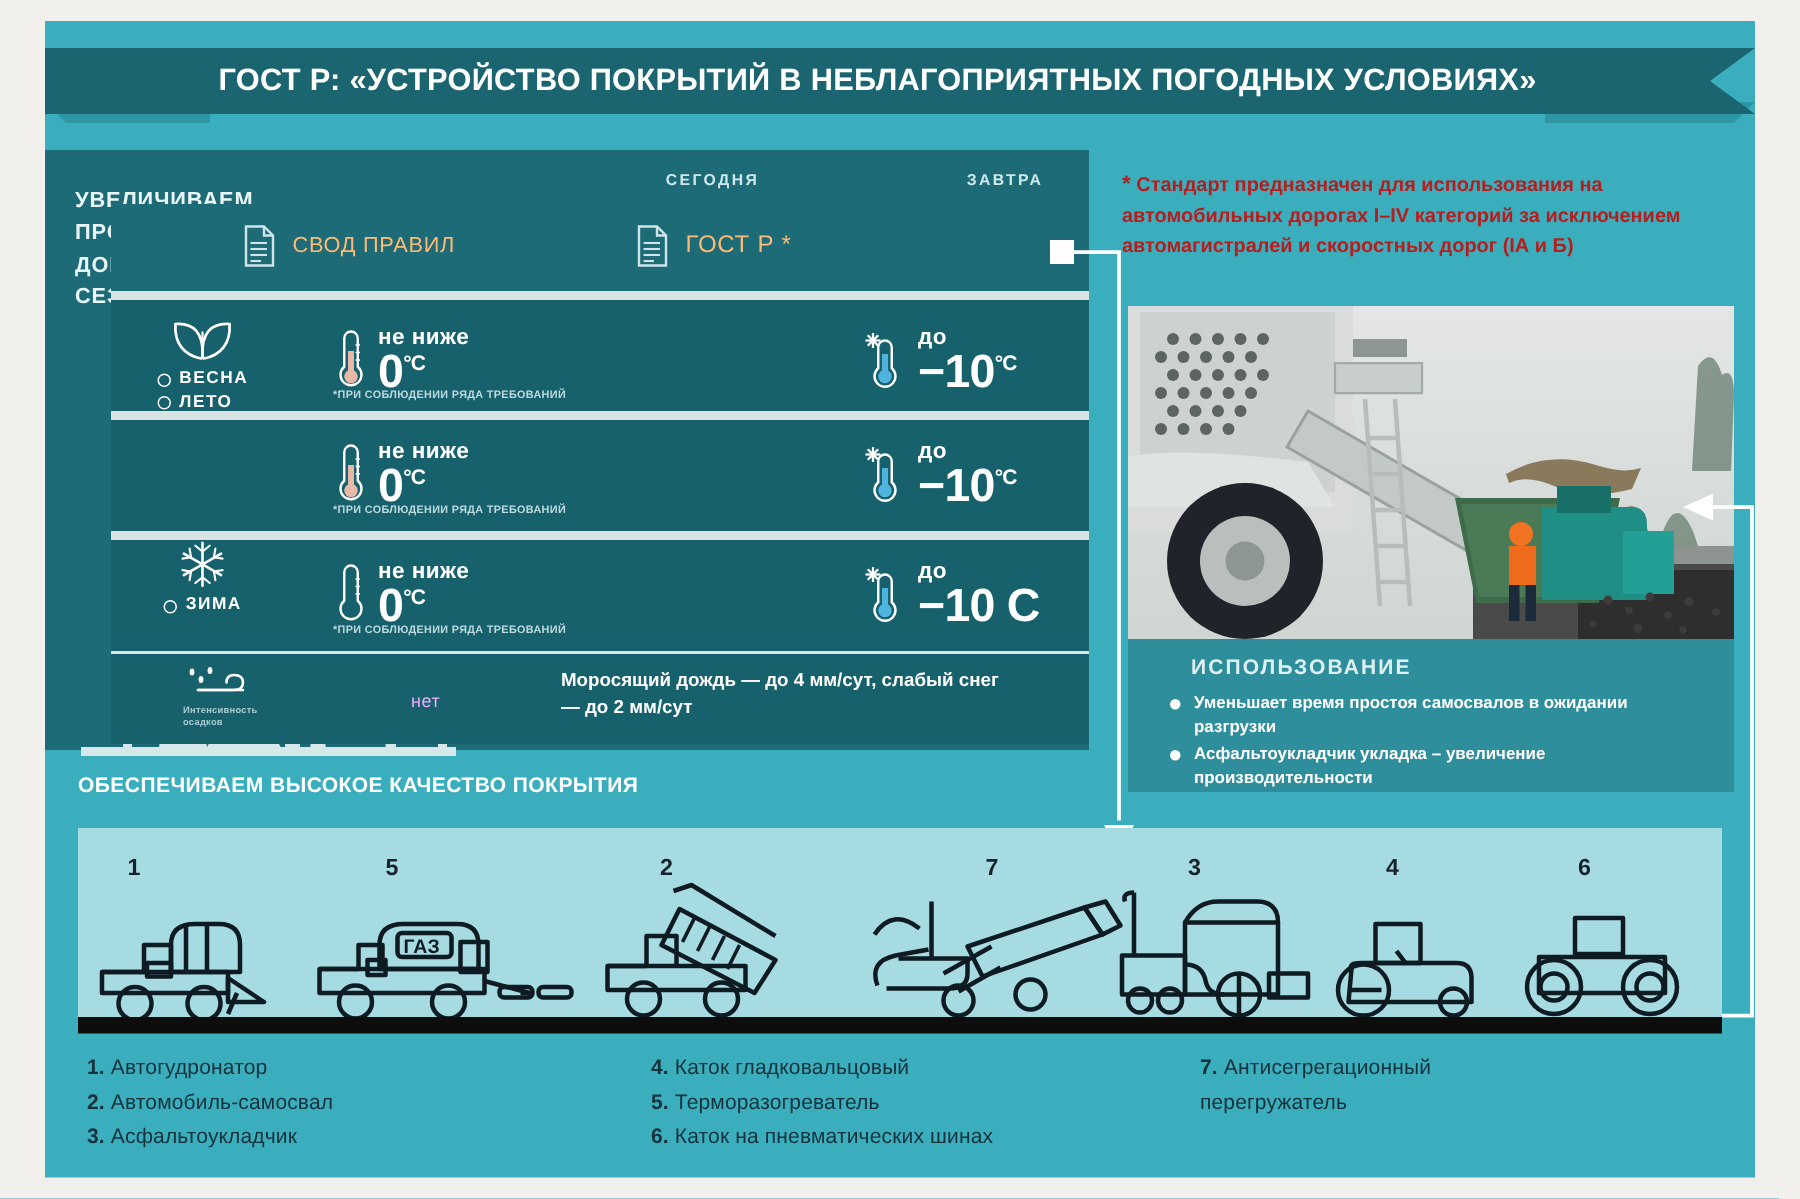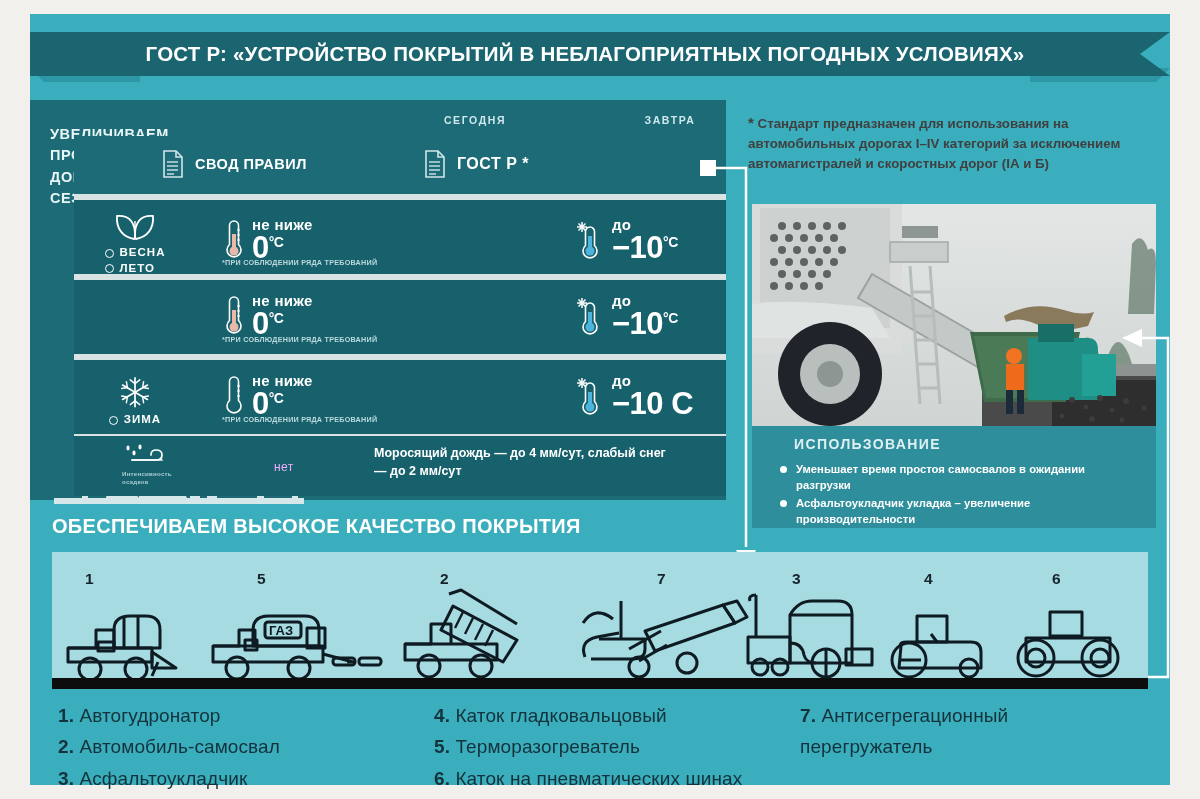--- a/index.html
+++ b/index.html
@@ -72,21 +72,21 @@
   }
   .rowsep{
     position:absolute;left:44px;width:652px;height:6px;background:#d9e3e4;
   }
 
   .doc-row{
     position:absolute;left:44px;top:36px;width:652px;height:58px;
     background:#1d6b77;
   }
   .doc-item{position:absolute;display:flex;align-items:center;gap:11px;}
-  .doc-item .lbl{color:#ffffff;font-size:14.5px;font-weight:bold;letter-spacing:.5px;}
+  .doc-item .lbl{color:#fdba74;font-size:14.5px;font-weight:normal;letter-spacing:.5px;}
   .doc-item .lbl.b{font-size:16px;}
 
   .season-cell{
     position:absolute;width:122px;
     display:flex;flex-direction:column;align-items:center;justify-content:center;
   }
   .season-names{margin-top:4px;}
   .season-name{
     color:#ffffff;font-size:11.5px;font-weight:bold;letter-spacing:1px;
     display:flex;align-items:center;gap:6px;line-height:1.35;
@@ -117,21 +117,21 @@
   .precip-no{
     position:absolute;color:#f0abfc;font-size:12px;font-weight:normal;letter-spacing:.4px;
   }
   .precip-txt{
     position:absolute;color:#ffffff;font-size:12.5px;font-weight:bold;line-height:1.45;
   }
 
   
   .note{
     position:absolute;left:748px;top:112px;width:410px;
-    color:#404040;font-size:13.3px;font-weight:bold;line-height:1.47;
+    color:#b91c1c;font-size:13.3px;font-weight:bold;line-height:1.47;
   }
   .note .star{font-size:15px;}
 
   
   .photo{
     position:absolute;left:752px;top:204px;width:404px;height:222px;
     overflow:hidden;background:#cfd6d8;
   }
   .usage{
     position:absolute;left:752px;top:426px;width:404px;height:102px;
@@ -145,40 +145,40 @@
     position:absolute;left:28px;color:#ffffff;font-size:11.3px;font-weight:bold;line-height:1.4;
     display:flex;gap:9px;
   }
   .usage-item .dot{
     width:7px;height:7px;border-radius:50%;background:#ffffff;flex:none;margin-top:4px;
   }
 
   
   .quality-title{
     position:absolute;left:52px;top:515px;
-    color:#ffffff;font-size:20px;font-weight:bold;letter-spacing:.3px;
+    color:#ffffff;font-size:14px;font-weight:bold;letter-spacing:.3px;
   }
 
   
   .machband{
     position:absolute;left:52px;top:552px;width:1096px;height:130px;
     background:#a7dbe2;
   }
   .road{
     position:absolute;left:52px;top:678px;width:1096px;height:11px;background:#0d0d0d;
   }
   .mach{position:absolute;bottom:0;}
   .machnum{
     position:absolute;color:#16232b;font-size:15.5px;font-weight:bold;
   }
 
   
   .legend{position:absolute;top:700px;color:#14323c;}
   .legend .li{
-    font-size:19px;line-height:1.65;color:#14323c;font-weight:normal;
+    font-size:14px;line-height:1.65;color:#14323c;font-weight:normal;
     letter-spacing:.1px;white-space:nowrap;
   }
   .legend .li b{font-weight:bold;}
   .legend.c1{left:58px;}
   .legend.c2{left:434px;}
   .legend.c3{left:800px;}
   .legend.c3 .li{white-space:normal;width:230px;}
 
   
   .conn{position:absolute;pointer-events:none;}
@@ -375,21 +375,21 @@
           <div class="val-big">
             <span>−10</span><sup>°C</sup>
           </div>
         </div>
       </div>
     </div>
 
     <div class="rowsep" style="top:254px;"></div>
 
     <div class="rowband" style="left:44px;top:260px;width:652px;height:74px;">
-      <div class="season-cell" style="left:0;top:16px;height:52px;">
+      <div class="season-cell" style="left:0;top:0;height:52px;">
         <svg width="36" height="34" viewBox="0 0 36 34">
           <g stroke="#ffffff" stroke-width="1.8" stroke-linecap="round">
             <line x1="18" y1="2" x2="18" y2="32"></line>
             <line x1="5" y1="9.5" x2="31" y2="24.5"></line>
             <line x1="5" y1="24.5" x2="31" y2="9.5"></line>
             <g stroke-width="1.5">
               <line x1="18" y1="8" x2="13" y2="4"></line>
                 <line x1="18" y1="8" x2="23" y2="4"></line>
               <line x1="18" y1="26" x2="13" y2="30"></line>
                 <line x1="18" y1="26" x2="23" y2="30"></line>

